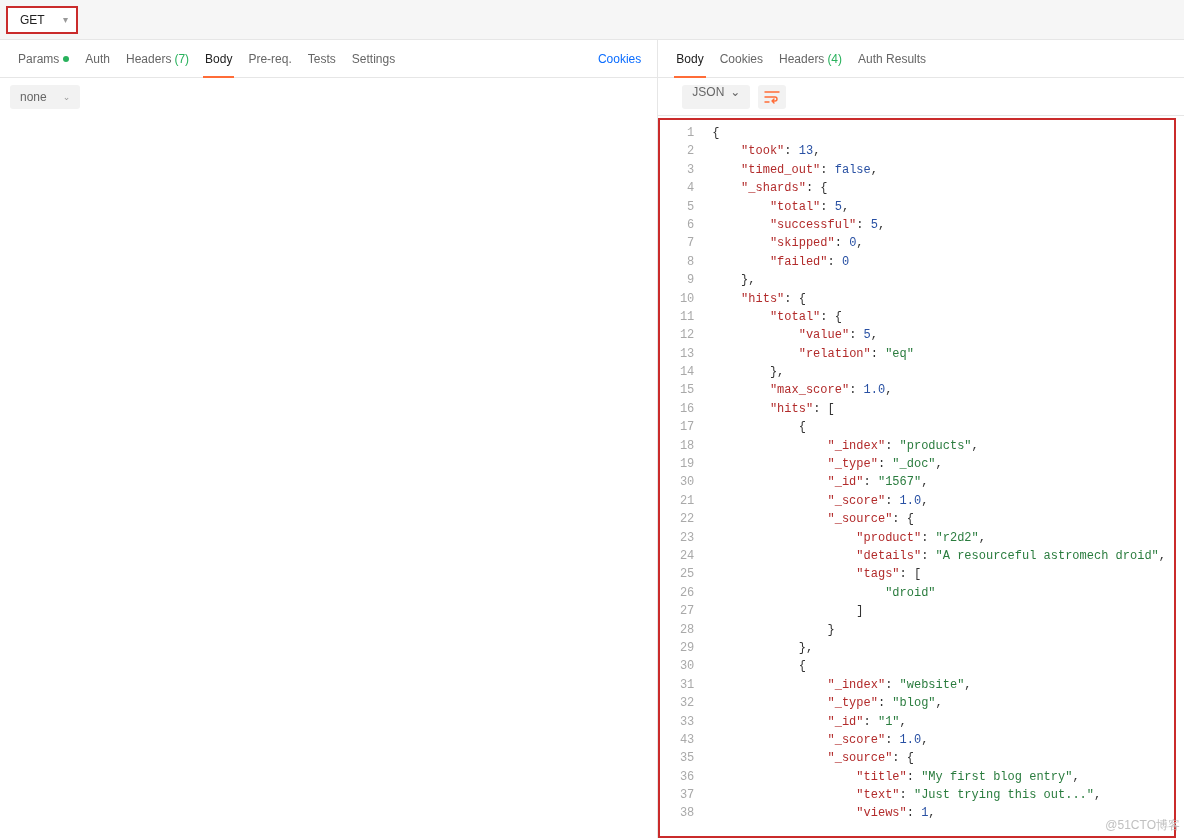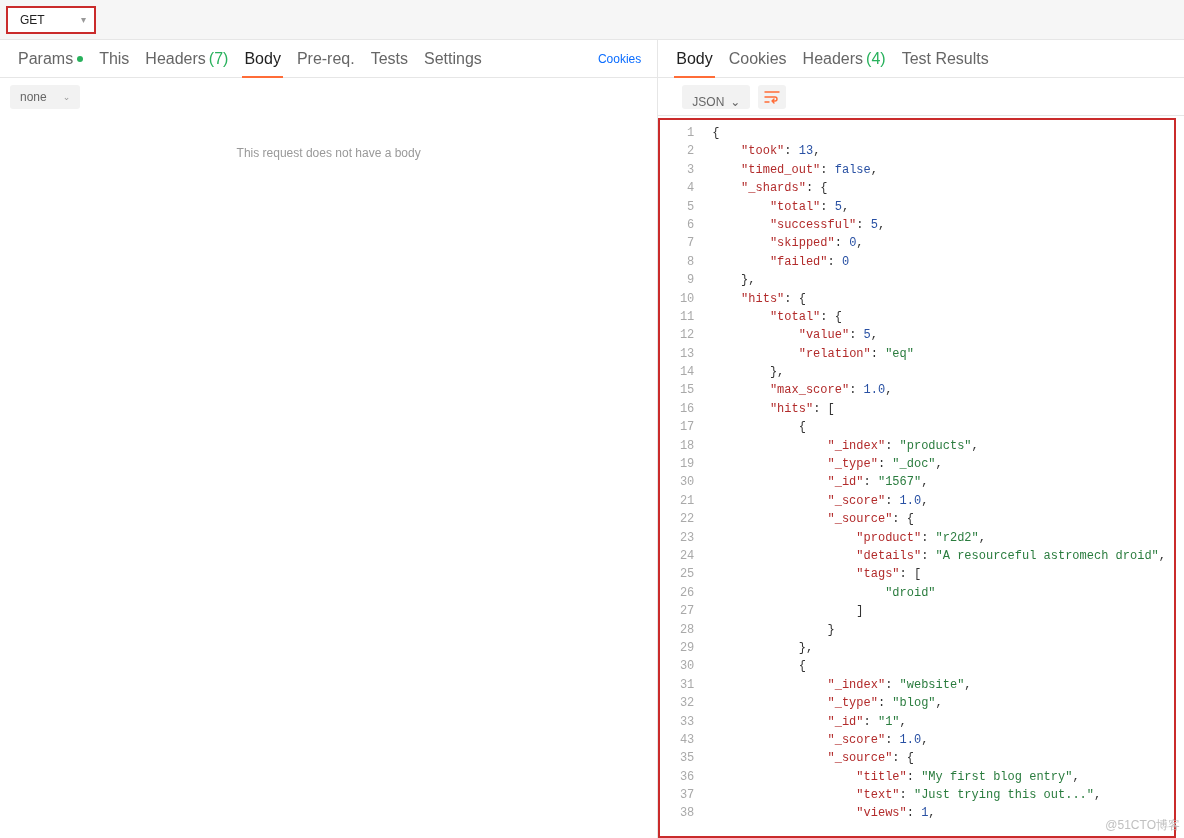--- a/index.html
+++ b/index.html
@@ -1,45 +1,45 @@
 <!DOCTYPE html>
 <html><head>
 <meta charset="utf-8">
 <style>
 * { box-sizing: border-box; margin: 0; padding: 0; }
 body { font-family: -apple-system, BlinkMacSystemFont, "Segoe UI", Arial, sans-serif; font-size: 12px; color: #212121; background: #fff; width: 1184px; height: 838px; overflow: hidden; }
 
 .top-bar { display: flex; align-items: center; height: 40px; background: #f6f6f6; border-bottom: 1px solid #e6e6e6; padding: 0 6px; }
-.method-sel { display: flex; align-items: center; justify-content: space-between; width: 90px; height: 28px; padding: 0 8px 0 12px; background: #fff; border: 2px solid #ca2b2b; font-weight: 500; font-size: 12px; color: #212121; }
+.method-sel { display: flex; align-items: center; justify-content: space-between; width: 72px; height: 28px; padding: 0 8px 0 12px; background: #fff; border: 2px solid #ca2b2b; font-weight: 500; font-size: 12px; color: #212121; }
 .method-sel .caret { font-size: 10px; color: #999; }
 .url-box { flex: 0 0 250px; height: 28px; border: 2px solid #ca2b2b; display: flex; align-items: center; padding: 0 10px; font-size: 12px; color: #555; background: #f6f6f6; position: relative; }
 .url-box .size-circle { position: absolute; right: 6px; top: 1px; width: 50px; height: 22px; border: 2px solid #7bcc41; border-radius: 50%; pointer-events: none; }
 
 .panes { display: flex; height: calc(100% - 40px); }
 .left-pane { width: 691px; border-right: 1px solid #e6e6e6; display: flex; flex-direction: column; }
 .right-pane { flex: 1; display: flex; flex-direction: column; }
 
 .tabs-row { display: flex; align-items: center; height: 38px; border-bottom: 1px solid #e6e6e6; padding: 0 10px; }
-.tab { padding: 0 8px; height: 100%; display: flex; align-items: center; font-size: 16px; color: #666; cursor: pointer; position: relative; }
+.tab { padding: 0 8px; height: 100%; display: flex; align-items: center; font-size: 12px; color: #666; cursor: pointer; position: relative; }
 .tab.active { color: #212121; }
 .tab.active::after { content: ""; position: absolute; bottom: -1px; left: 6px; right: 6px; height: 2px; background: #ff6c37; }
 .tab .dot { width: 6px; height: 6px; background: #28b15c; border-radius: 50%; margin-left: 4px; }
 .tab .count { color: #28b15c; margin-left: 3px; }
 .cookies-link { color: #0b6dff; margin-left: auto; font-size: 12px; cursor: pointer; padding-right: 6px; }
 
 .body-toolbar { display: flex; align-items: center; height: 38px; padding: 0 10px; gap: 6px; }
 .none-sel { display: flex; align-items: center; gap: 16px; height: 24px; padding: 0 10px; background: #f2f2f2; border-radius: 3px; font-size: 12px; color: #666; cursor: pointer; }
 .none-sel .caret { font-size: 9px; color: #999; }
 .empty-msg { text-align: center; color: #999; font-size: 12px; margin-top: 30px; }
 
 .resp-toolbar { display: flex; align-items: center; height: 38px; padding: 0 10px; gap: 0; border-bottom: 1px solid #e6e6e6; }
 .resp-tab { padding: 0 12px; height: 24px; display: flex; align-items: center; font-size: 12px; color: #777; cursor: pointer; border-radius: 3px; }
 .resp-tab.active { background: #ececec; color: #333; }
 .resp-group { display: flex; background: transparent; }
-.json-sel { display: flex; align-items: flex-end; gap: 6px; height: 24px; padding: 0 10px; background: #f2f2f2; border-radius: 3px; font-size: 12px; color: #666; margin-left: 14px; cursor: pointer; }
+.json-sel { display: flex; align-items: flex-start; gap: 6px; height: 24px; padding: 0 10px; background: #f2f2f2; border-radius: 3px; font-size: 12px; color: #666; margin-left: 14px; cursor: pointer; }
 .wrap-btn { width: 28px; height: 24px; display: flex; align-items: center; justify-content: center; margin-left: 8px; border-radius: 3px; cursor: pointer; background: #f2f2f2; }
 .wrap-btn svg { width: 16px; height: 14px; }
 
 .code-wrap { position: relative; flex: 1; overflow: auto; border: 2px solid #ca2b2b; margin: 2px 8px 0 0; }
 .code-area { display: flex; font-family: "SFMono-Regular", Consolas, "Courier New", monospace; font-size: 12px; line-height: 18.4px; }
 .gutter { width: 44px; background: #fff; color: #a9a9a9; text-align: right; padding: 4px 10px 4px 0; user-select: none; }
 .gutter div { height: 18.4px; }
 .code { padding: 4px 8px; white-space: pre; color: #333; }
 .code div { height: 18.4px; }
 .tok-brace { color: #333; }
@@ -59,21 +59,21 @@
 </div>
 
 <div class="panes">
   <div class="left-pane">
     <div class="tabs-row">
       <div class="tab">
           <span>Params</span>
           <span class="dot"></span>
         </div>
       <div class="tab">
-          <span>This</span>
+          <span>Auth</span>
         </div>
       <div class="tab">
           <span>Headers</span>
           <span class="count">(7)</span>
         </div>
       <div class="tab active">
           <span>Body</span>
         </div>
       <div class="tab">
           <span>Pre-req.</span>
@@ -85,37 +85,36 @@
           <span>Settings</span>
         </div>
       <span class="cookies-link">Cookies</span>
     </div>
     <div class="body-toolbar">
       <div class="none-sel">
         <span>none</span>
         <span class="caret">⌄</span>
       </div>
     </div>
-    <div class="empty-msg">This request does not have a body</div>
   </div>
 
   <div class="right-pane">
     <div class="tabs-row">
       <div class="tab active">
           <span>Body</span>
         </div>
       <div class="tab">
           <span>Cookies</span>
         </div>
       <div class="tab">
           <span>Headers</span>
           <span class="count">(4)</span>
         </div>
       <div class="tab">
-          <span>Test Results</span>
+          <span>Auth Results</span>
         </div>
     </div>
     <div class="resp-toolbar">
       <div class="json-sel">
         <span>JSON</span>
         <span class="caret">⌄</span>
       </div>
       <div class="wrap-btn">
         <svg viewBox="0 0 16 14">
             <path d="M1 2h14M1 7h10a2 2 0 010 4H8m0 0l2-2m-2 2l2 2M1 12h4" stroke="#ff6c37" stroke-width="1.4" fill="none" stroke-linecap="round" stroke-linejoin="round"></path>

